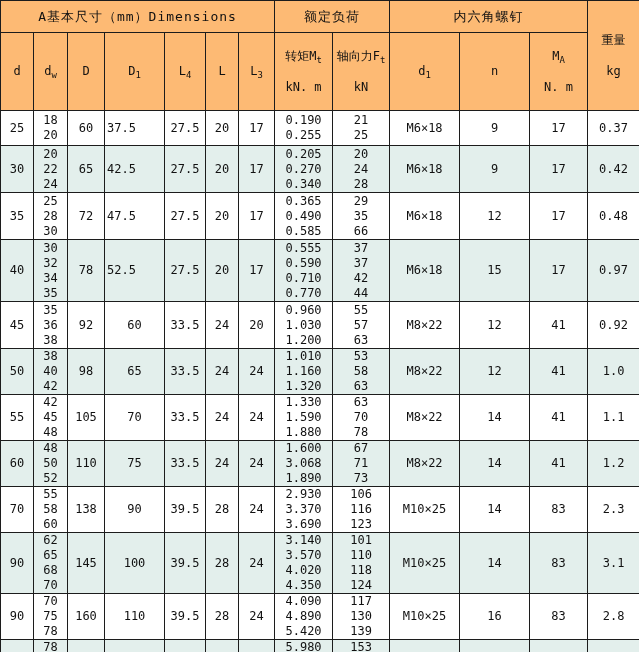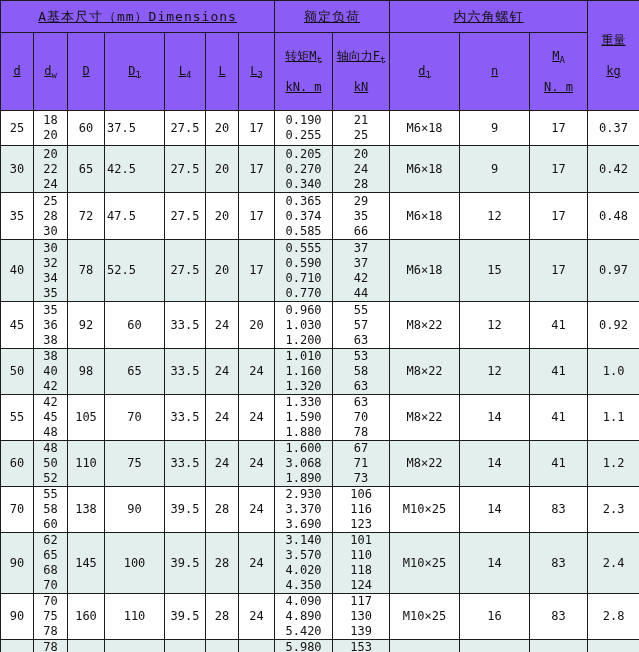--- a/index.html
+++ b/index.html
@@ -10,21 +10,21 @@
     font-size:12px;
     font-weight:normal;
     text-align:center;
     vertical-align:middle;
     padding:0;
     white-space:pre-line;
     line-height:15px;
     color:#111;
     overflow:hidden;
   }
-  thead th{background:#8b5cf6;text-decoration:underline;}
+  thead th{background:#fdba74;}
   tbody tr:nth-child(even) td{background:#e3efec;}
   sub{font-size:9px;line-height:0;}
   .hline{line-height:16px;}
   .al{text-align:left;padding-left:2px;margin-top:16px;}
   .compact td{line-height:13px;}
   .group-hdr{font-size:13px;letter-spacing:1px;}
 </style>
 </head>
 <body>
 
@@ -122,21 +122,21 @@
       <td>35</td>
         <td>25
 28
 30</td>
         <td>72</td>
         <td class="al">47.5</td>
         <td>27.5</td>
         <td>20</td>
         <td>17</td>
         <td>0.365
-0.374
+0.490
 0.585</td>
         <td>29
 35
 66</td>
         <td>M6×18</td>
         <td>12</td>
         <td>17</td>
         <td>0.48</td>
     </tr>
     <tr style="height:62px">
@@ -283,21 +283,21 @@
 3.570
 4.020
 4.350</td>
         <td>101
 110
 118
 124</td>
         <td>M10×25</td>
         <td>14</td>
         <td>83</td>
-        <td>2.4</td>
+        <td>3.1</td>
     </tr>
     <tr style="height:46px">
       <td>90</td>
         <td>70
 75
 78</td>
         <td>160</td>
         <td>110</td>
         <td>39.5</td>
         <td>28</td>

